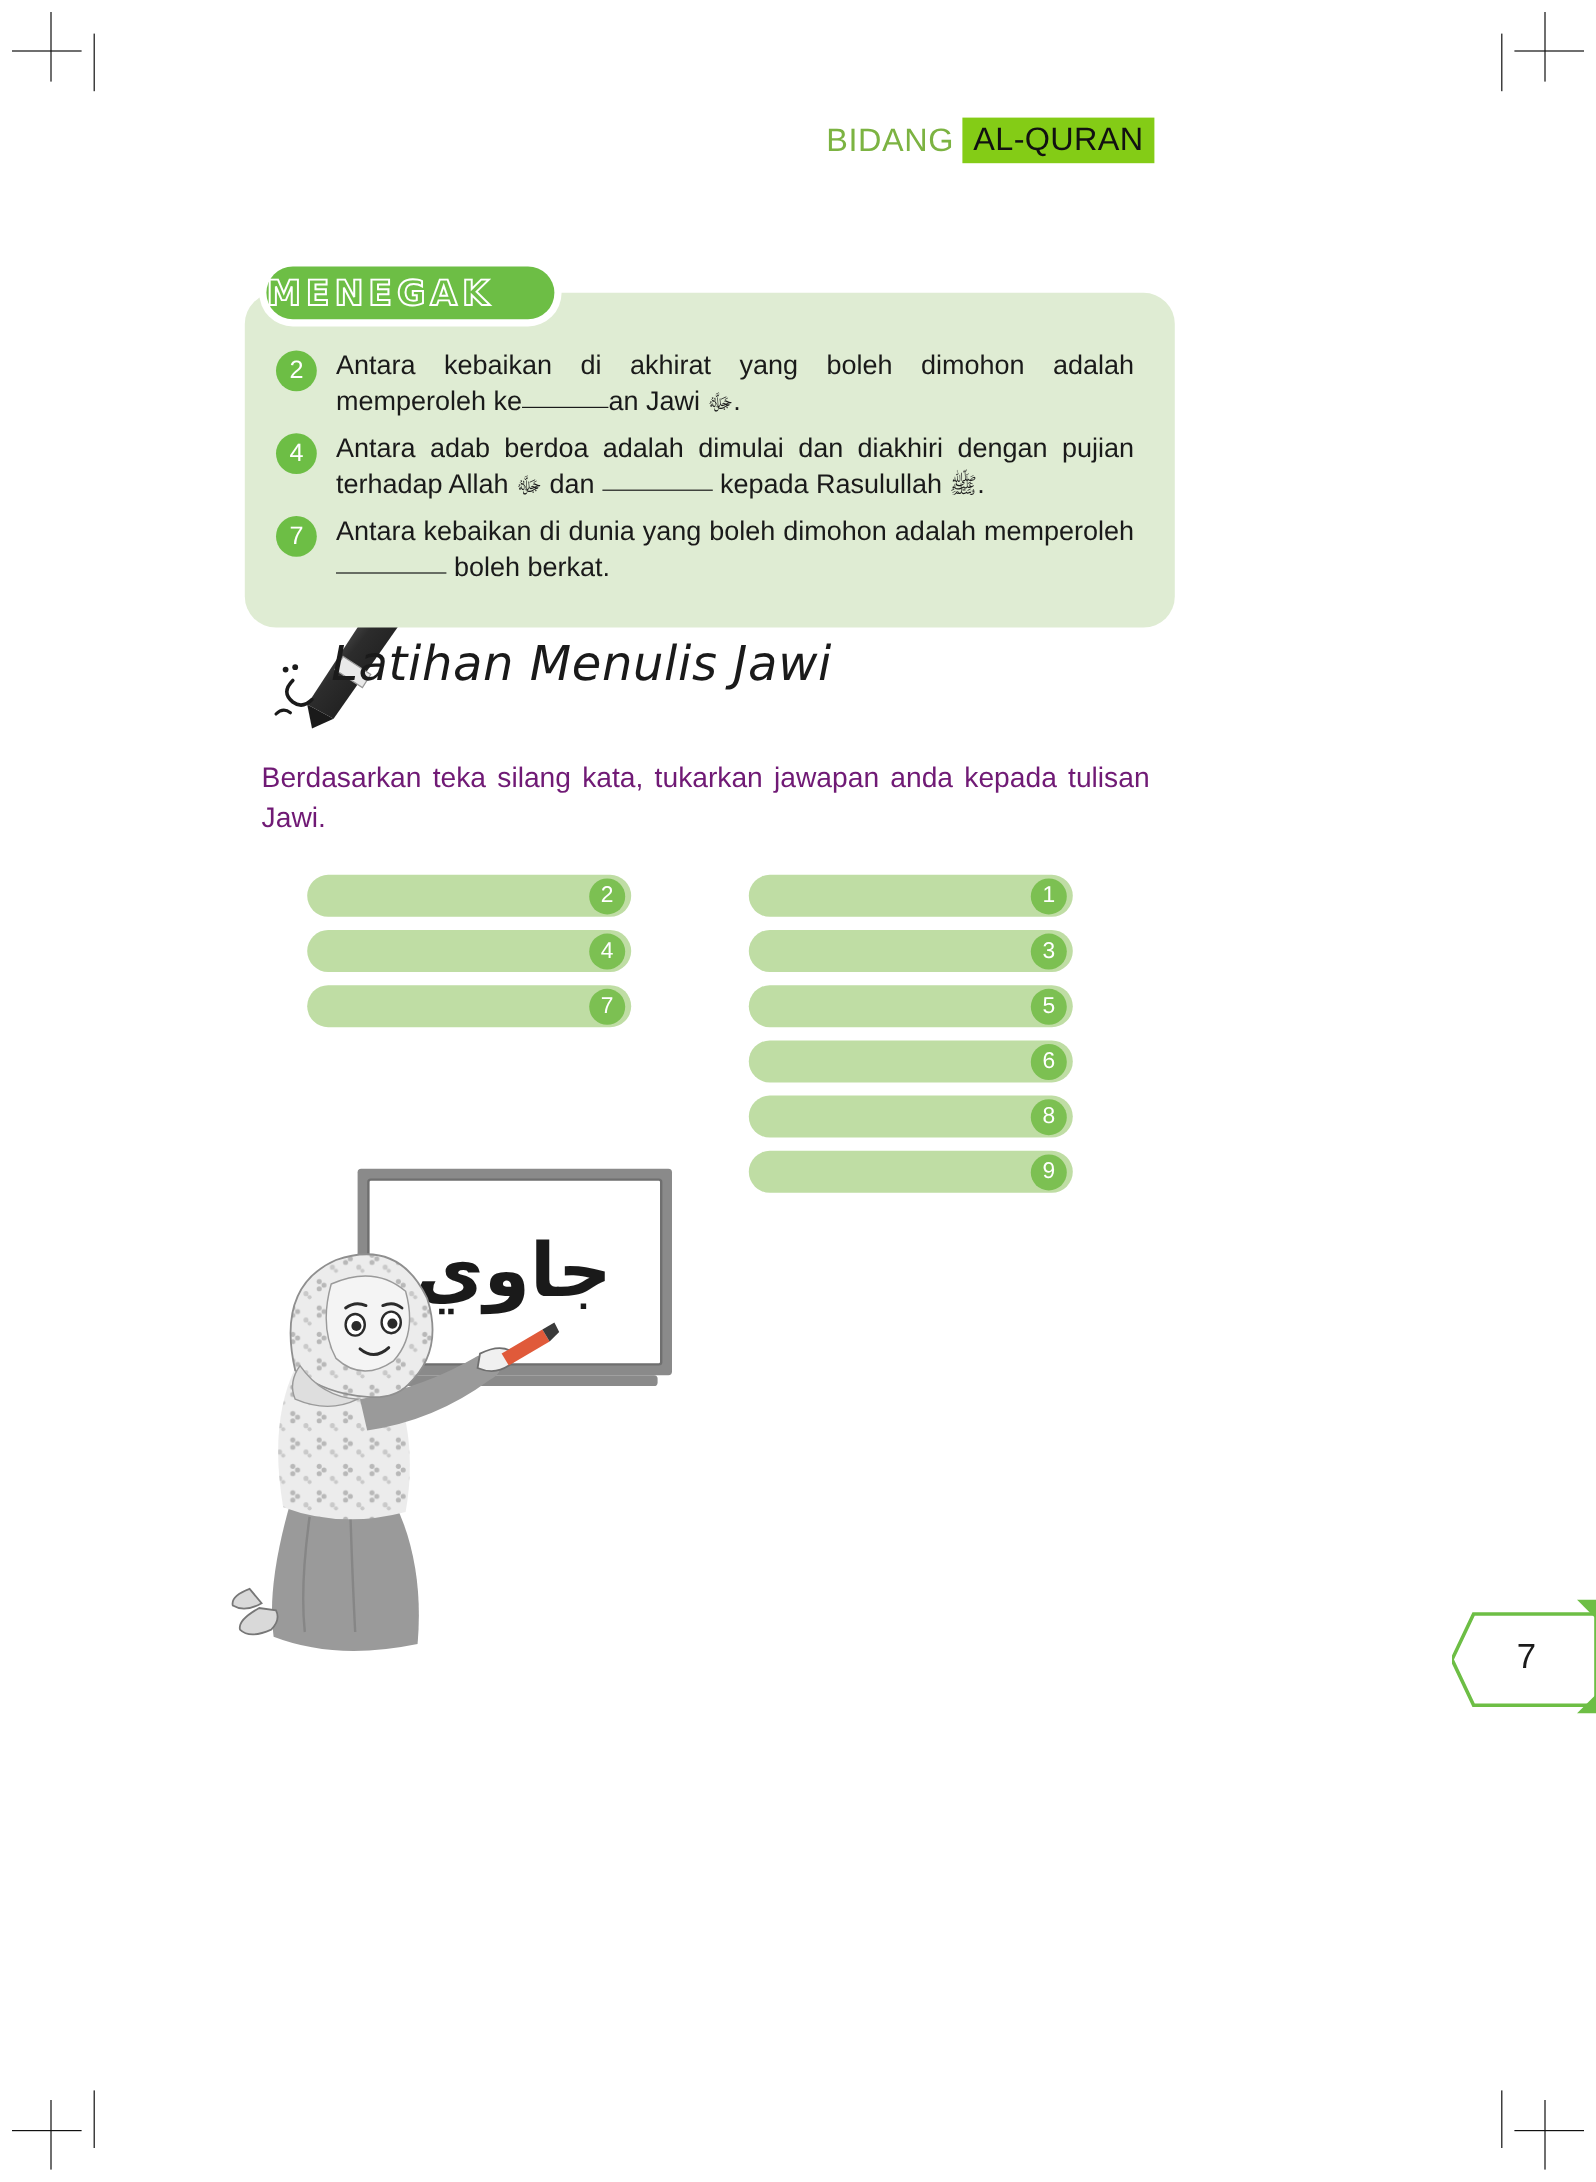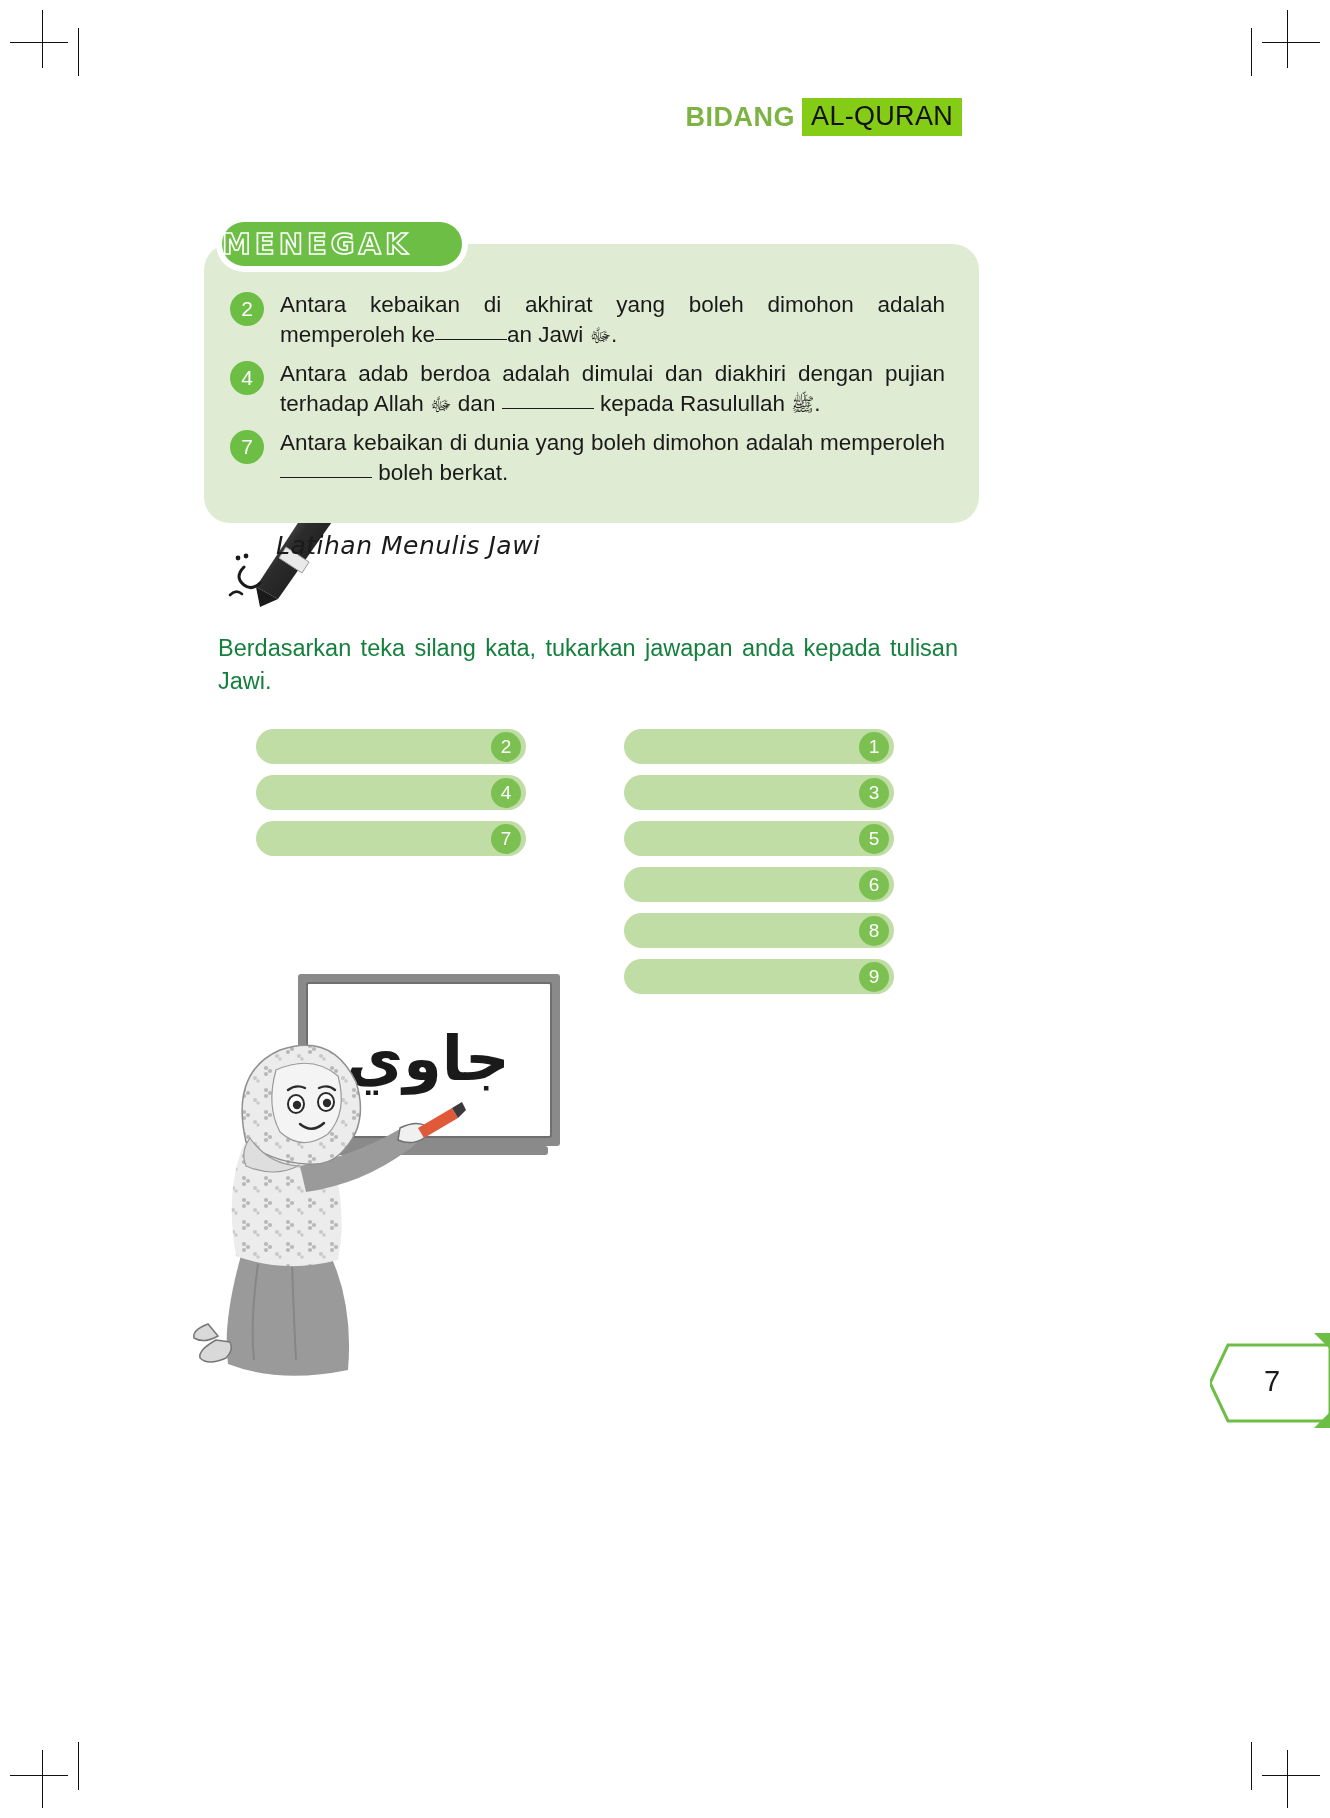--- a/index.html
+++ b/index.html
@@ -17,21 +17,21 @@
   .cmark.v{width:1px;}
 
   
   .header{
     position:absolute;left:0;right:0;top:98px;
     display:flex;justify-content:flex-end;align-items:center;
     padding-right:368px;
   }
   .hdr-bidang{
     color:#7cb342;font-size:27px;letter-spacing:.5px;
-    font-weight:700;margin-right:7px;
+    font-weight:400;margin-right:7px;
   }
   .hdr-badge{
     background:#84cc16;color:#111;font-size:27px;
     padding:3px 9px 4px 9px;letter-spacing:.3px;
   }
 
   
   .menegak-wrap{position:absolute;left:204px;top:222px;width:775px;}
   .menegak-tab{
     position:relative;z-index:3;margin-left:18px;
@@ -69,28 +69,28 @@
   .b-sm{width:72px;}
   .b-md{width:92px;}
   .arabic-sym{font-family:"DejaVu Sans", sans-serif;font-size:19px;}
 
   
   .jawi-title{position:absolute;left:216px;top:495px;width:620px;height:115px;}
   .jawi-title svg{position:absolute;left:0;top:0;}
   .jawi-title .ttext{
     position:absolute;left:60px;top:36px;
     font-family:"DejaVu Sans", sans-serif;
-    font-size:25px;font-style:italic;color:#1a1a1a;
+    font-size:40px;font-style:italic;color:#1a1a1a;
     letter-spacing:.5px;white-space:nowrap;
   }
 
   
   .instruction{
     position:absolute;left:218px;top:632px;width:740px;
-    font-size:23.5px;color:#15803d;line-height:1.42;text-align:justify;
+    font-size:23.5px;color:#701a75;line-height:1.42;text-align:justify;
   }
 
   
   .cols{position:absolute;left:256px;top:718px;width:640px;}
   .col{position:absolute;top:0;width:270px;}
   .col.left{left:0;}
   .col.right{left:368px;}
   .col-head{
     height:42px;border-radius:21px;background:#6dbe45;
     display:flex;align-items:center;justify-content:center;

